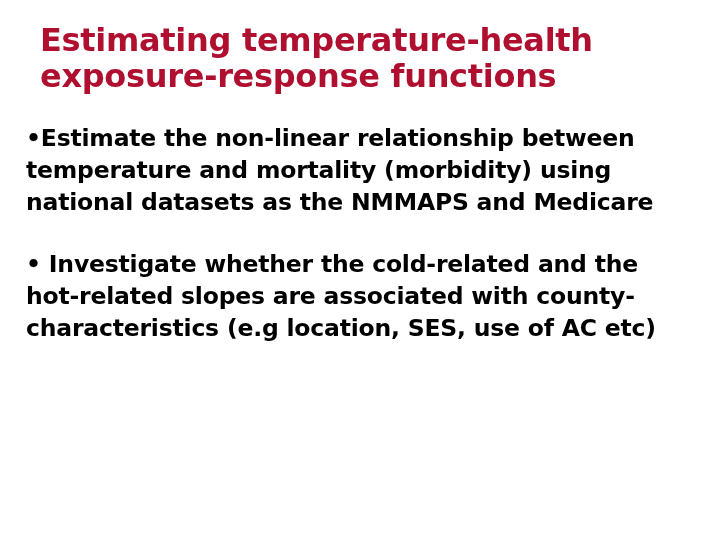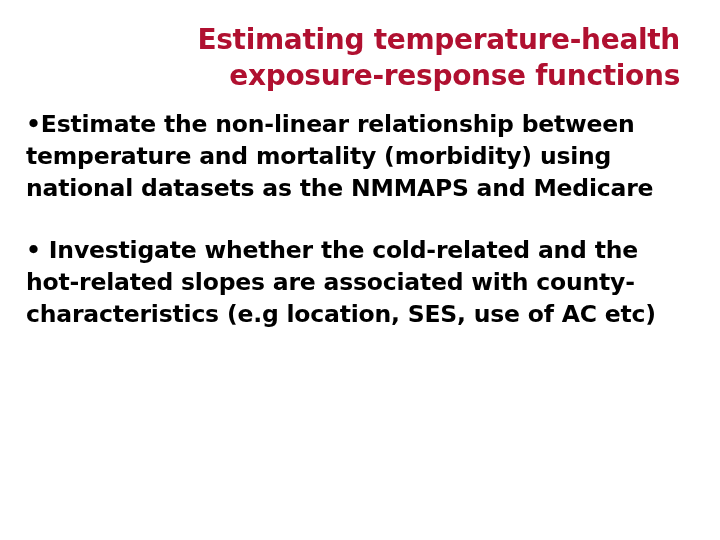--- a/index.html
+++ b/index.html
@@ -17,31 +17,31 @@
     position: relative;
     width: 720px;
     height: 540px;
     box-sizing: border-box;
   }
   .slide-title {
     position: absolute;
     top: 22px;
     left: 40px;
     width: 640px;
-    text-align: right;
+    text-align: left;
     color: #b01030;
     font-family: "DejaVu Sans", sans-serif;
     font-weight: bold;
-    font-size: 28px;
+    font-size: 32px;
     line-height: 36px;
     letter-spacing: -0.3px;
   }
   .slide-body {
     position: absolute;
-    top: 108px;
+    top: 122px;
     left: 26px;
     width: 665px;
   }
   .bullet {
     color: #000000;
     font-family: "DejaVu Sans", sans-serif;
     font-weight: bold;
     font-size: 23.5px;
     line-height: 32px;
     letter-spacing: -0.2px;

